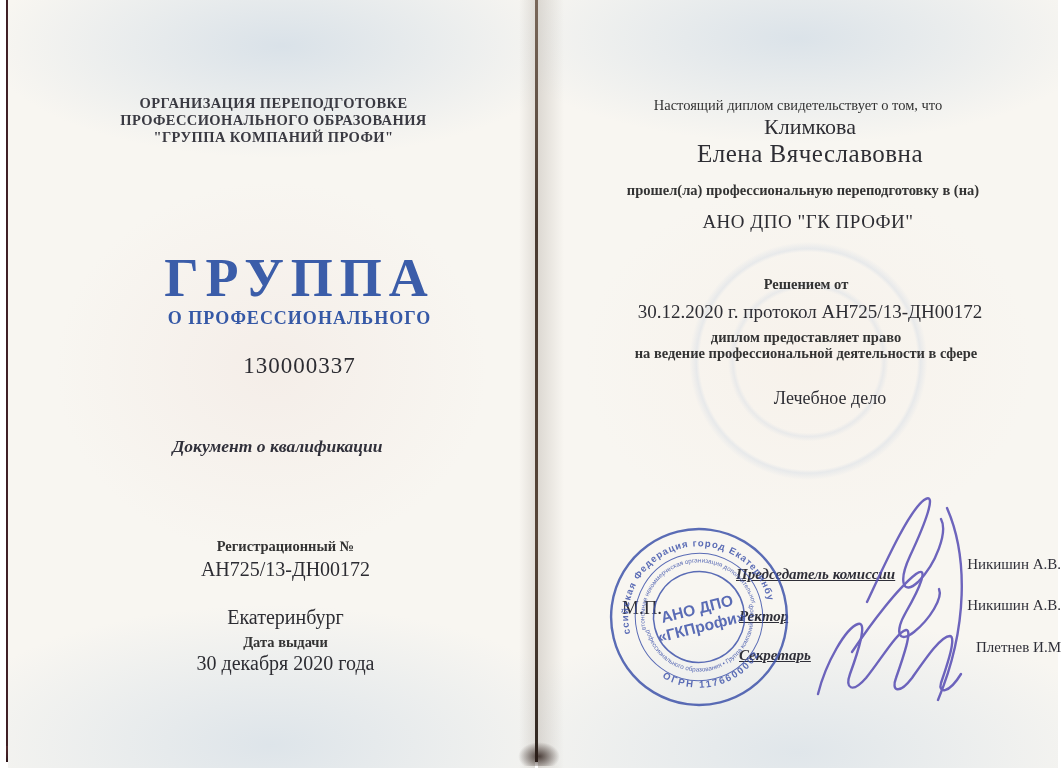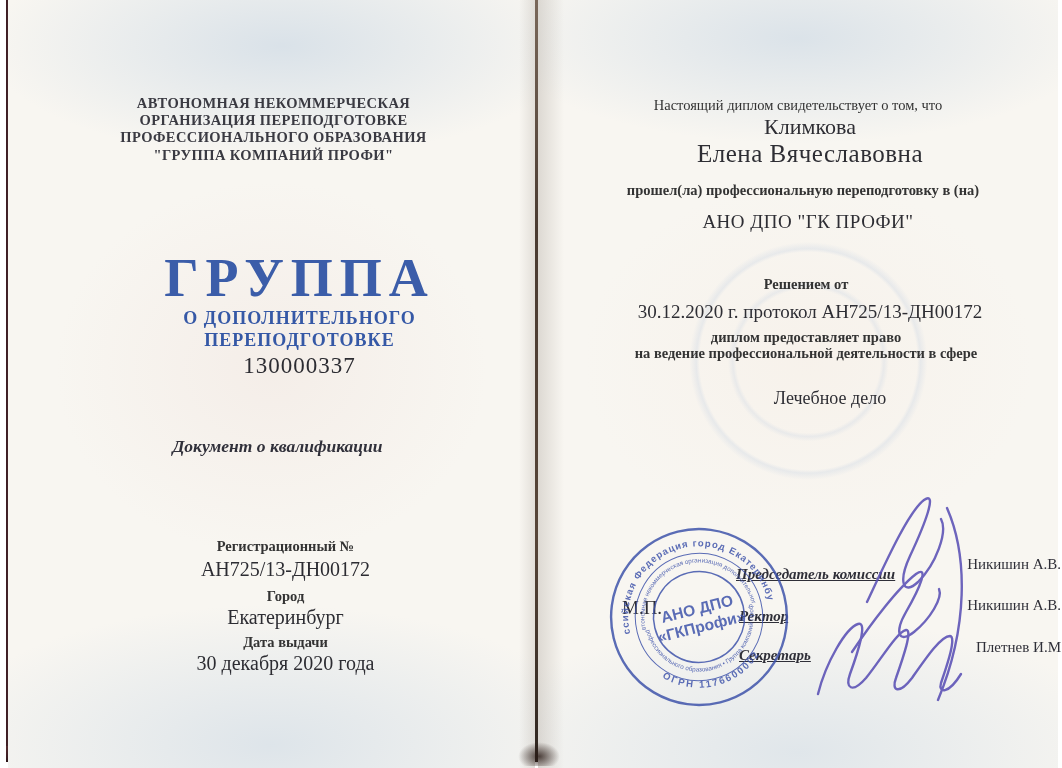--- a/index.html
+++ b/index.html
@@ -119,33 +119,30 @@
         <ellipse cx="44" cy="15" rx="5" ry="10" fill="#4f7aa3"></ellipse>
         <rect width="44" height="2" y="0" fill="#31508a" opacity=".8"></rect>
         <rect width="44" height="2" y="28" fill="#31508a" opacity=".8"></rect>
       </pattern>
     </defs>
     <rect width="1050" height="30" fill="url(#ornB)"></rect>
   </svg>
 
   <div class="page left">
     <div class="blk org-block">
-      <div>АВТОНОМНАЯ НЕКОММЕРЧЕСКАЯ</div>
       <div>ОРГАНИЗАЦИЯ ПЕРЕПОДГОТОВКЕ</div>
       <div>ПРОФЕССИОНАЛЬНОГО ОБРАЗОВАНИЯ</div>
       <div>"ГРУППА КОМПАНИЙ ПРОФИ"</div>
     </div>
     <div class="blk title">ГРУППА</div>
-    <div class="blk subtitle1">О ДОПОЛНИТЕЛЬНОГО</div>
-    <div class="blk subtitle2">ПЕРЕПОДГОТОВКЕ</div>
+    <div class="blk subtitle1">О ПРОФЕССИОНАЛЬНОГО</div>
     <div class="blk serial">130000337</div>
     <div class="blk docqual">Документ о квалификации</div>
     <div class="blk lbl reg-lbl">Регистрационный №</div>
     <div class="blk val reg-val">АН725/13-ДН00172</div>
-    <div class="blk lbl city-lbl">Город</div>
     <div class="blk val city-val">Екатеринбург</div>
     <div class="blk lbl date-lbl">Дата выдачи</div>
     <div class="blk val date-val">30 декабря 2020 года</div>
   </div>
 
   <div class="page right">
     <div class="blk statement">Настоящий диплом свидетельствует о том, что</div>
     <div class="blk surname">Климкова</div>
     <div class="blk given">Елена Вячеславовна</div>
     <div class="blk completed">прошел(ла) профессиональную переподготовку в (на)</div>

